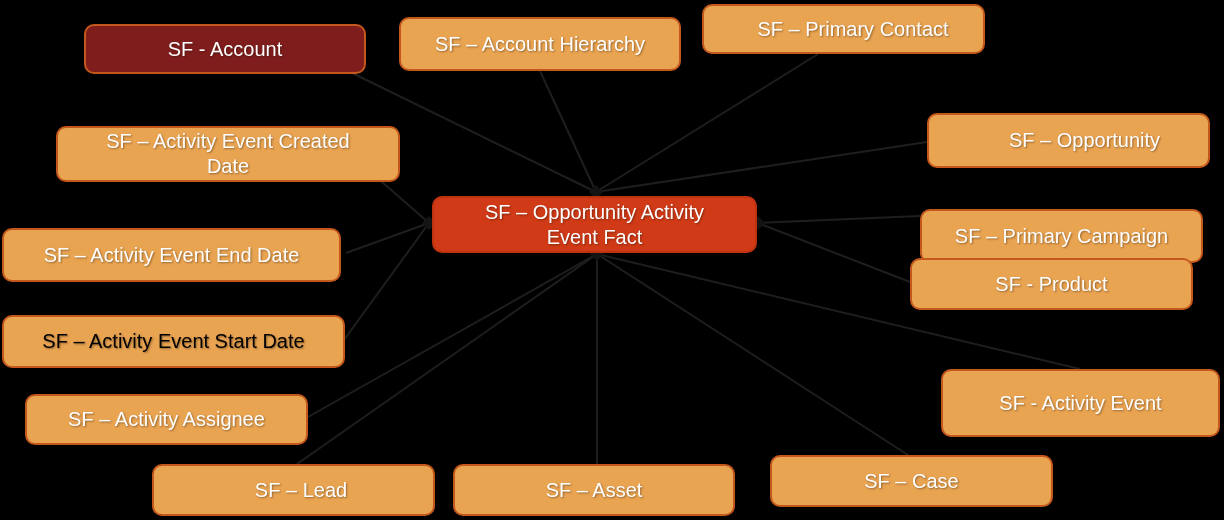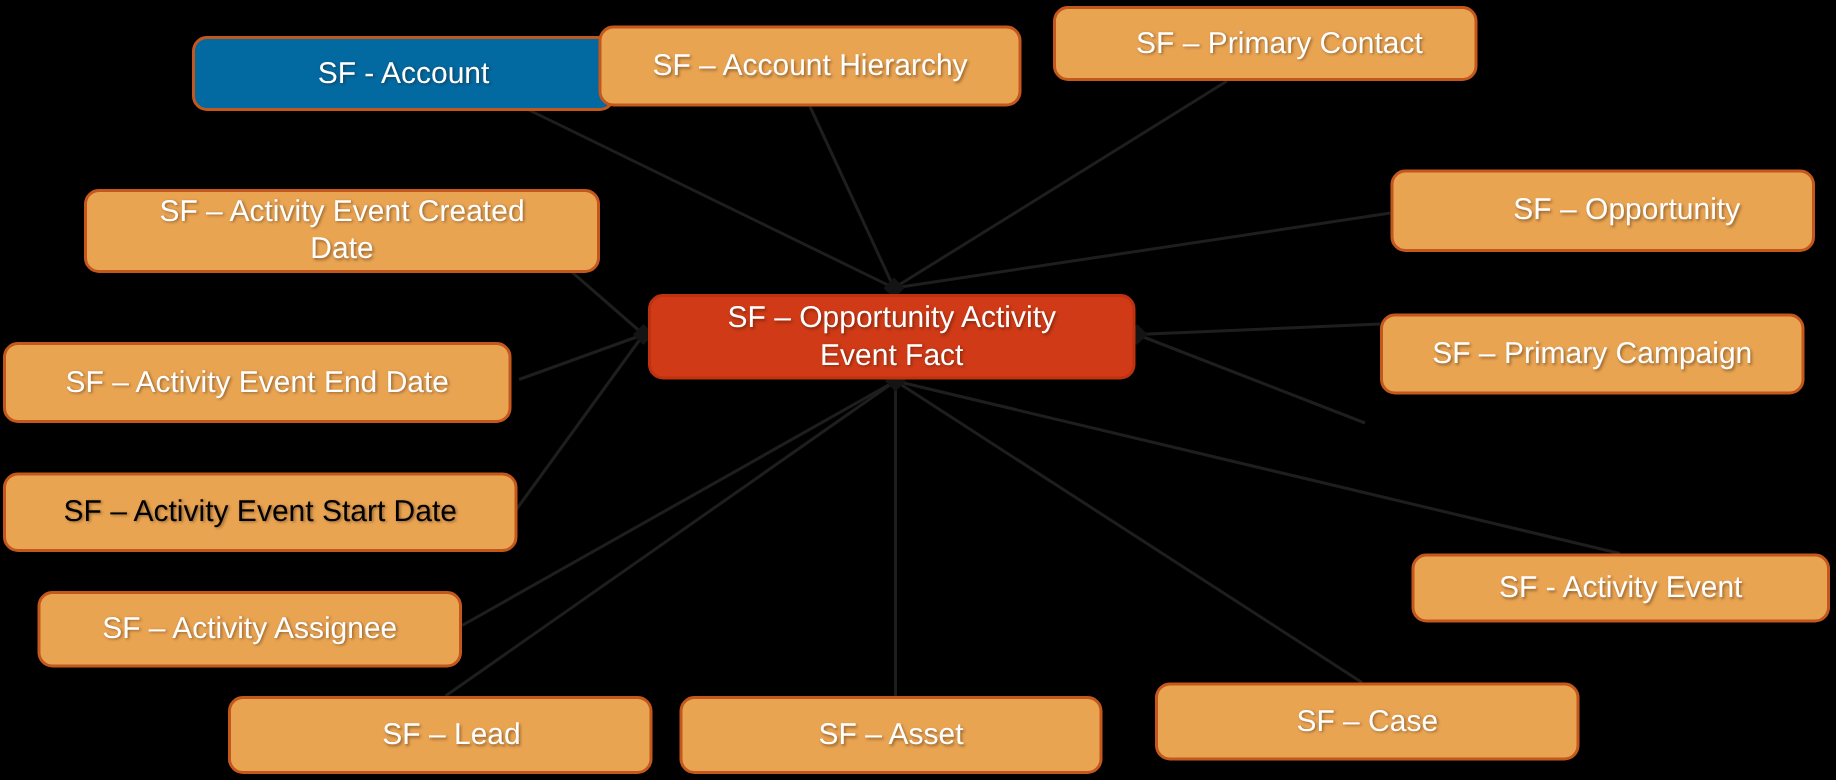--- a/index.html
+++ b/index.html
@@ -44,26 +44,27 @@
       <line x1="1080" y1="369" x2="597" y2="254" stroke="#1E1E1E" stroke-width="2"></line>
       <line x1="908" y1="455" x2="597" y2="254" stroke="#1E1E1E" stroke-width="2"></line>
       <line x1="597" y1="464" x2="597" y2="254" stroke="#1E1E1E" stroke-width="2"></line>
       <line x1="297" y1="464" x2="597" y2="254" stroke="#1E1E1E" stroke-width="2"></line>
       <line x1="308" y1="417" x2="597" y2="254" stroke="#1E1E1E" stroke-width="2"></line>
       <rect x="591" y="187" width="10" height="10" transform="rotate(45 596 192)" fill="#141414"></rect>
       <rect x="424" y="218" width="10" height="10" transform="rotate(45 429 223)" fill="#141414"></rect>
       <rect x="753" y="218" width="10" height="10" transform="rotate(45 758 223)" fill="#141414"></rect>
       <rect x="592" y="249" width="10" height="10" transform="rotate(45 597 254)" fill="#141414"></rect>
     </svg>
-<div class="node" style="left: 84px; top: 24px; width: 282px; height: 50px; background: #0369a1; border-color: rgb(196, 88, 28); color: rgb(255, 255, 255); margin-left: 44px;">SF - Account</div>
+<div class="node" style="left: 84px; top: 24px; width: 282px; height: 50px; background: #7f1d1d; border-color: rgb(196, 88, 28); color: rgb(255, 255, 255);">SF - Account</div>
     <div class="node" style="left: 399px; top: 17px; width: 282px; height: 54px; background: rgb(233, 164, 82); border-color: rgb(196, 88, 28); color: rgb(255, 255, 255);">SF – Account Hierarchy</div>
     <div class="node" style="left: 702px; top: 4px; width: 283px; height: 50px; background: rgb(233, 164, 82); border-color: rgb(196, 88, 28); color: rgb(255, 255, 255); padding-left: 27px;">SF – Primary Contact</div>
     <div class="node" style="left: 927px; top: 113px; width: 283px; height: 55px; background: rgb(233, 164, 82); border-color: rgb(196, 88, 28); color: rgb(255, 255, 255); padding-left: 40px;">SF – Opportunity</div>
     <div class="node" style="left: 920px; top: 189px; width: 283px; height: 54px; background: rgb(233, 164, 82); border-color: rgb(196, 88, 28); color: rgb(255, 255, 255); margin-top: 20px;">SF – Primary Campaign</div>
-    <div class="node" style="left: 941px; top: 369px; width: 279px; height: 46px; background: rgb(233, 164, 82); border-color: rgb(196, 88, 28); color: rgb(255, 255, 255);">SF - Activity Event</div>
+    <div class="node" style="left: 910px; top: 258px; width: 283px; height: 52px; background: rgb(233, 164, 82); border-color: rgb(196, 88, 28); color: rgb(255, 255, 255);">SF - Product</div>
+    <div class="node" style="left: 941px; top: 369px; width: 279px; height: 68px; background: rgb(233, 164, 82); border-color: rgb(196, 88, 28); color: rgb(255, 255, 255);">SF - Activity Event</div>
     <div class="node" style="left: 770px; top: 455px; width: 283px; height: 52px; background: rgb(233, 164, 82); border-color: rgb(196, 88, 28); color: rgb(255, 255, 255);">SF – Case</div>
     <div class="node" style="left: 453px; top: 464px; width: 282px; height: 52px; background: rgb(233, 164, 82); border-color: rgb(196, 88, 28); color: rgb(255, 255, 255);">SF – Asset</div>
     <div class="node" style="left: 152px; top: 464px; width: 283px; height: 52px; background: rgb(233, 164, 82); border-color: rgb(196, 88, 28); color: rgb(255, 255, 255); padding-left: 23px;">SF – Lead</div>
     <div class="node" style="left: 25px; top: 394px; width: 283px; height: 51px; background: rgb(233, 164, 82); border-color: rgb(196, 88, 28); color: rgb(255, 255, 255);">SF – Activity Assignee</div>
     <div class="node" style="left: 2px; top: 315px; width: 343px; height: 53px; background: rgb(233, 164, 82); border-color: rgb(196, 88, 28); color: #000000;">SF – Activity Event Start Date</div>
     <div class="node" style="left: 2px; top: 228px; width: 339px; height: 54px; background: rgb(233, 164, 82); border-color: rgb(196, 88, 28); color: rgb(255, 255, 255);">SF – Activity Event End Date</div>
     <div class="node wrap2" style="left: 22px; top: 126px; width: 344px; height: 56px; background: rgb(233, 164, 82); border-color: rgb(196, 88, 28); color: rgb(255, 255, 255);">SF – Activity Event Created Date</div>
     <div class="node center" style="left: 432px; top: 196px; width: 325px; height: 57px; background: rgb(208, 58, 23); border-color: rgb(190, 50, 15); color: rgb(255, 255, 255);">SF – Opportunity Activity Event Fact</div>
   </div>
 

